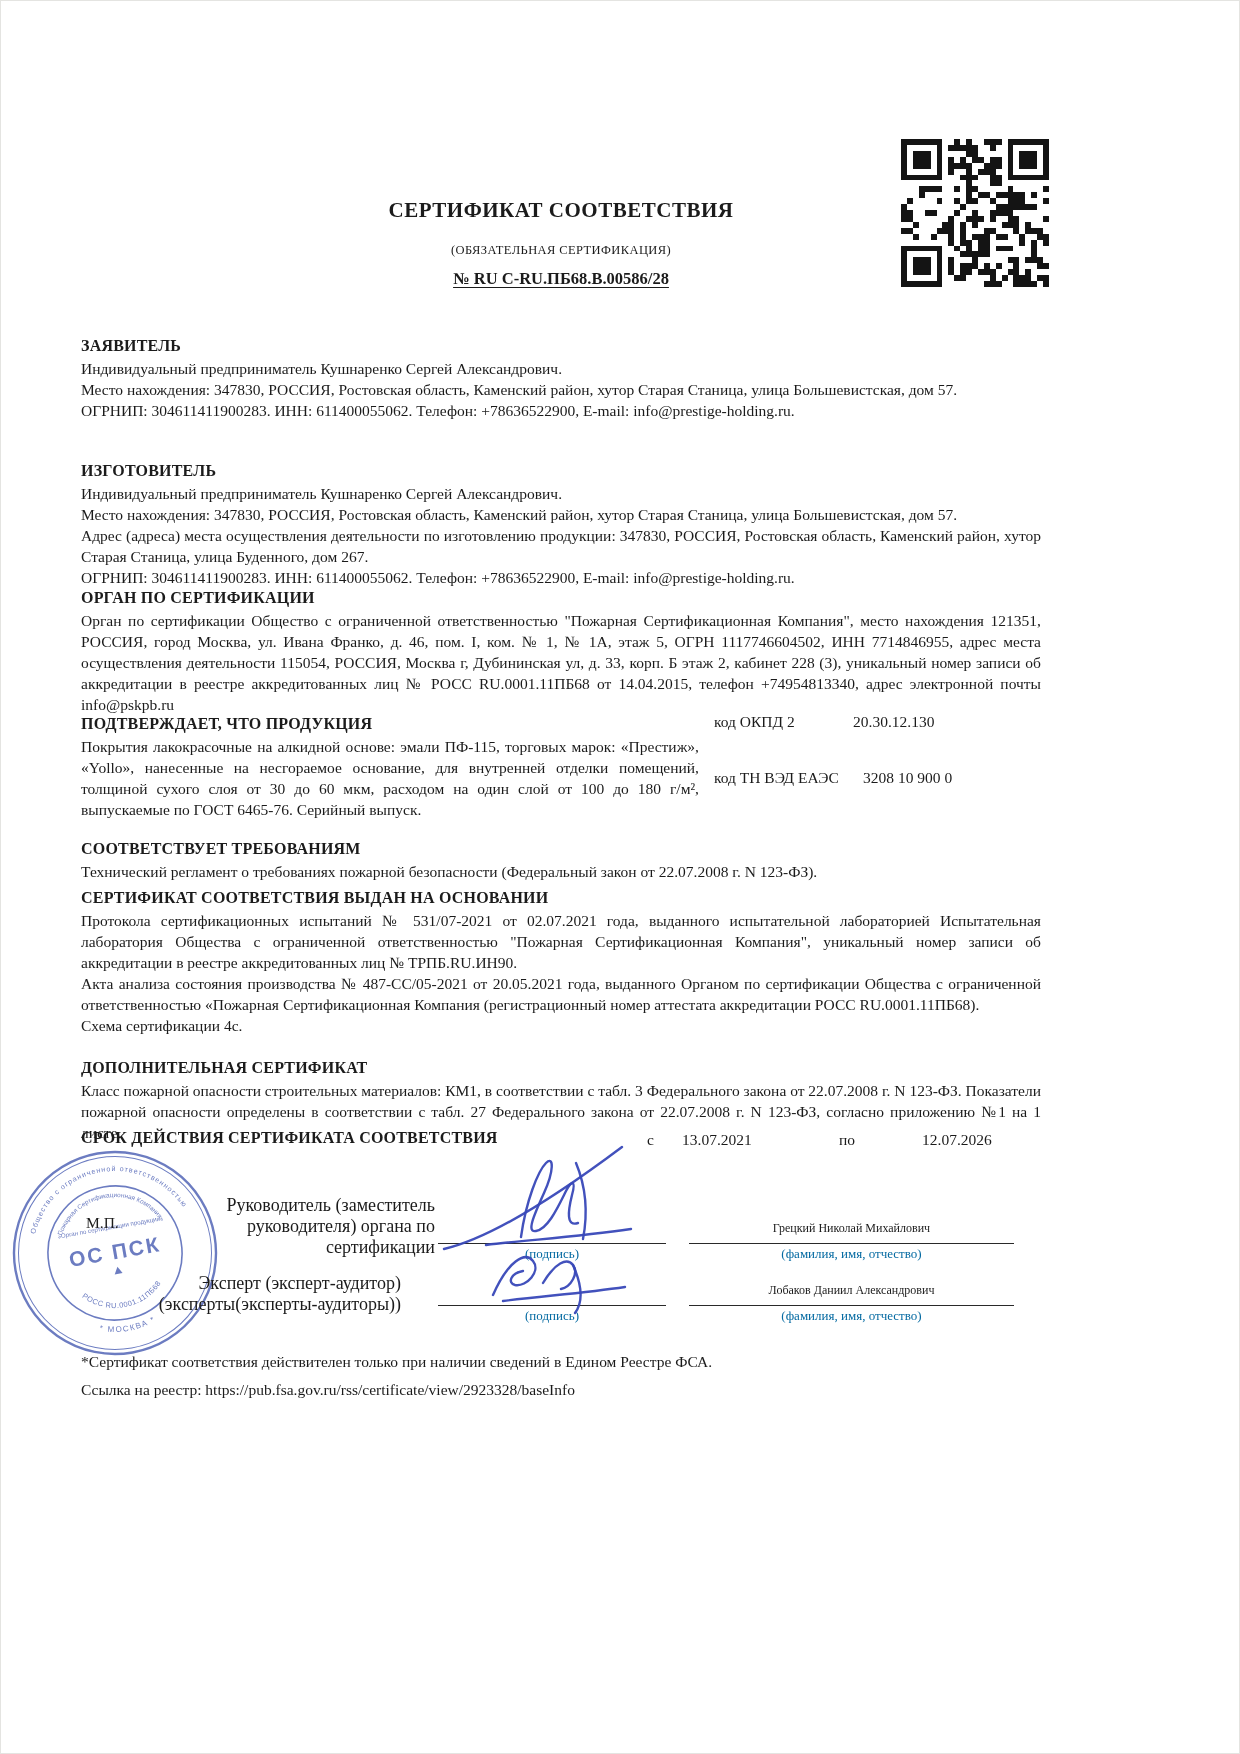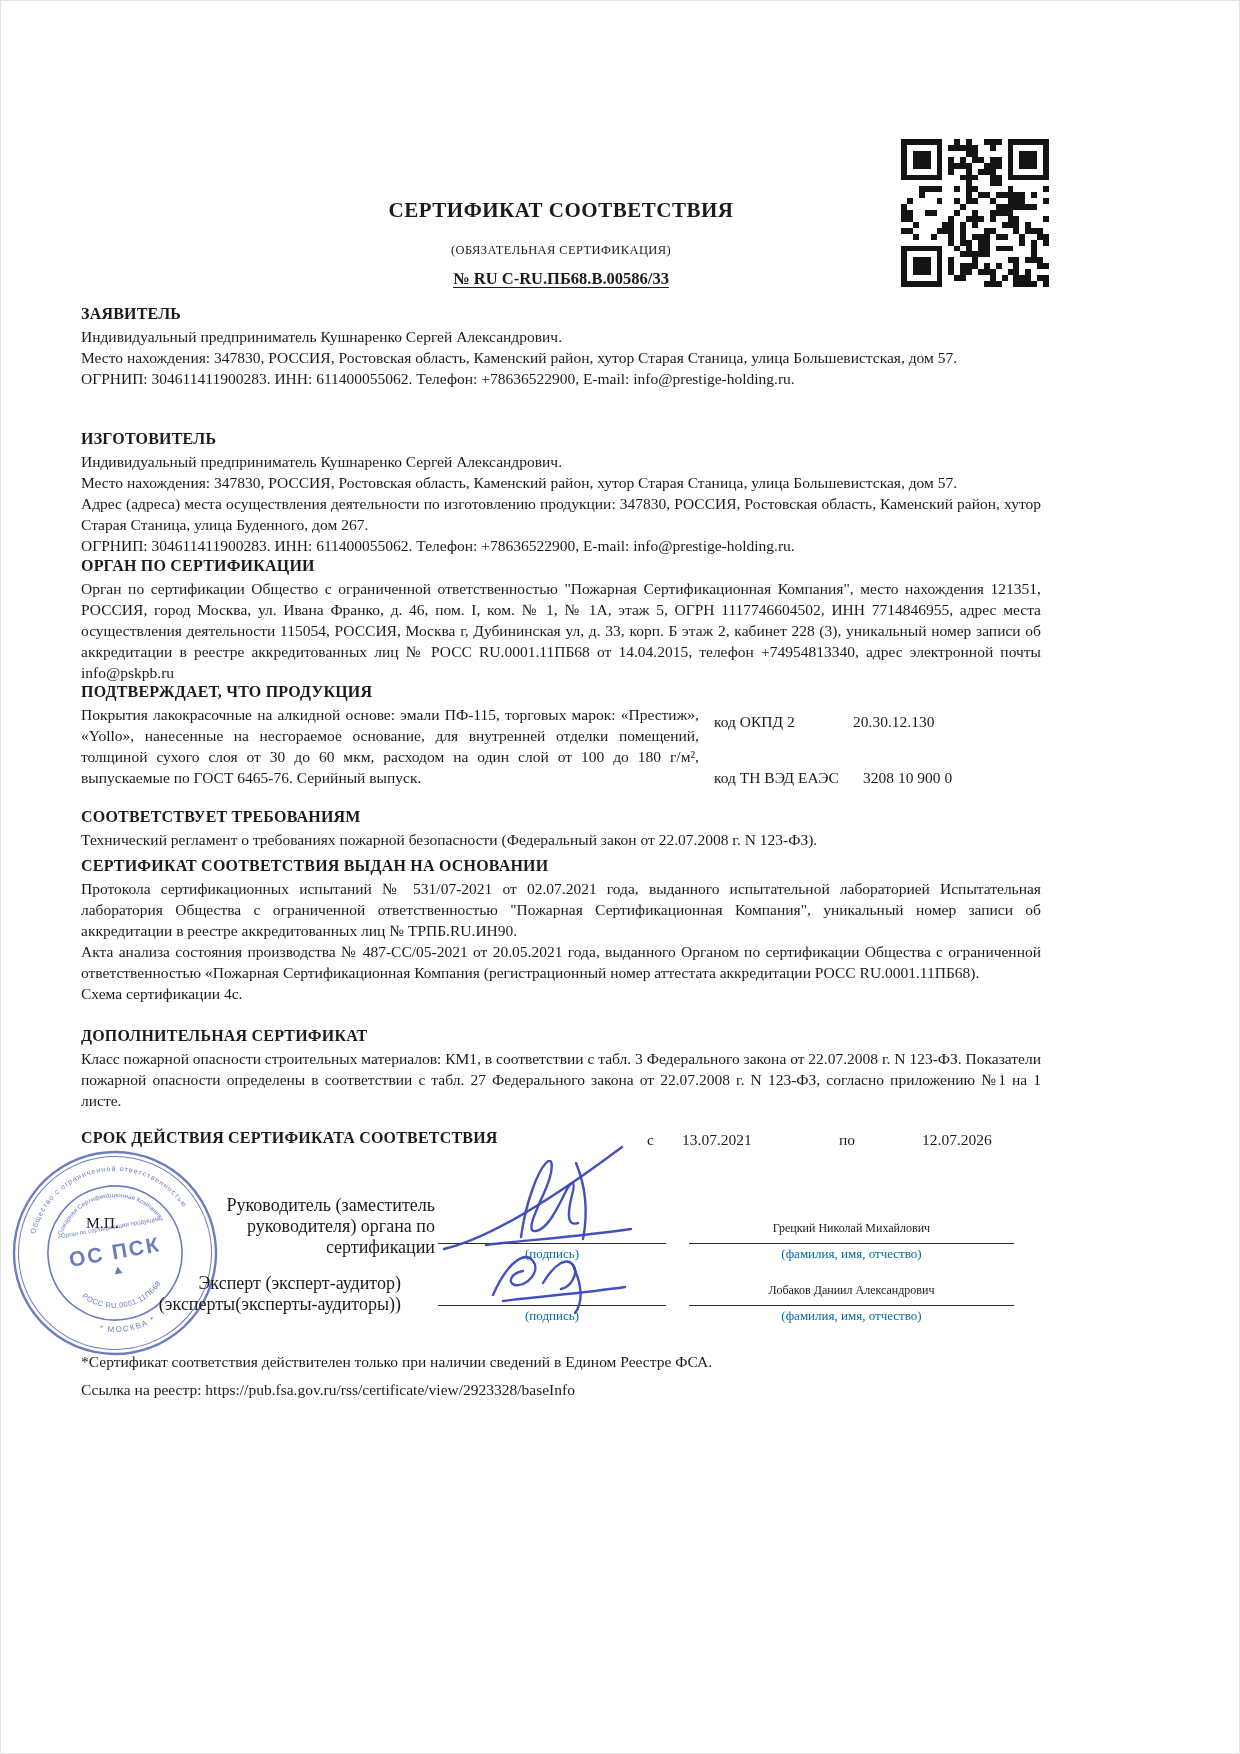--- a/index.html
+++ b/index.html
@@ -6,21 +6,21 @@
   body{width:1240px;height:1754px;position:relative;background:#f6f6f4;overflow:hidden;
        font-family:"Liberation Serif","DejaVu Serif",serif;color:#1b1b1b;}
   .page{position:absolute;inset:0;background:#ffffff;border:1px solid #e4e4e1;}
   .band{position:absolute;left:80px;width:960px;text-align:center;}
   .doc-title{top:197px;font-size:21px;font-weight:bold;letter-spacing:.5px;}
   .doc-subtitle{top:242px;font-size:12.5px;letter-spacing:.4px;}
   .cert-number{top:268px;font-size:16.5px;font-weight:bold;text-decoration:underline;text-underline-offset:3px;}
   .qr{position:absolute;left:900px;top:138px;width:148px;height:148px;}
   .qr svg{width:100%;height:100%;shape-rendering:crispEdges;}
   .sec{position:absolute;left:80px;width:960px;}
-  .h{font-size:16px;font-weight:bold;letter-spacing:.2px;margin-bottom:3px;}
+  .h{font-size:16px;font-weight:bold;letter-spacing:.2px;margin-bottom:3px;margin-top:32px;}
   .t{font-size:15.5px;line-height:21px;text-align:justify;}
   .code-label,.code-value{position:absolute;font-size:15.5px;white-space:nowrap;}
   .vpos{position:absolute;top:2px;font-size:15.5px;white-space:nowrap;}
   .signing{position:absolute;left:0;top:1180px;width:1240px;height:190px;}
   .mp{position:absolute;left:85px;top:33px;font-size:15.5px;}
   .role{position:absolute;font-size:18px;line-height:21px;text-align:right;}
   .role1{left:142px;top:14px;width:292px;}
   .role2{left:100px;top:92px;width:300px;}
   .name{position:absolute;font-size:12px;text-align:center;white-space:nowrap;}
   .name1{left:688px;top:40px;width:325px;}
@@ -247,21 +247,21 @@
         <rect x="19" y="1" width="5" height="5" fill="#ffffff"></rect>
         <rect x="20" y="2" width="3" height="3" fill="#141414"></rect>
         <rect x="0" y="18" width="7" height="7" fill="#141414"></rect>
         <rect x="1" y="19" width="5" height="5" fill="#ffffff"></rect>
         <rect x="2" y="20" width="3" height="3" fill="#141414"></rect>
       </svg>
   </div>
 
   <div class="band doc-subtitle">(ОБЯЗАТЕЛЬНАЯ СЕРТИФИКАЦИЯ)</div>
   <div class="band doc-title">СЕРТИФИКАТ СООТВЕТСТВИЯ</div>
-  <div class="band cert-number">№ RU С-RU.ПБ68.В.00586/33</div>
+  <div class="band cert-number">№ RU С-RU.ПБ68.В.00586/28</div>
 
   <div class="sec" style="top:304px">
     <div class="h">ЗАЯВИТЕЛЬ</div>
     <div class="t">Индивидуальный предприниматель Кушнаренко Сергей Александрович.</div>
     <div class="t">Место нахождения: 347830, РОССИЯ, Ростовская область, Каменский район, хутор Старая Станица, улица Большевистская, дом 57.</div>
     <div class="t">ОГРНИП: 304611411900283. ИНН: 611400055062. Телефон: +78636522900, E-mail: info@prestige-holding.ru.</div>
   </div>
 
   <div class="sec" style="top:429px">
     <div class="h">ИЗГОТОВИТЕЛЬ</div>

